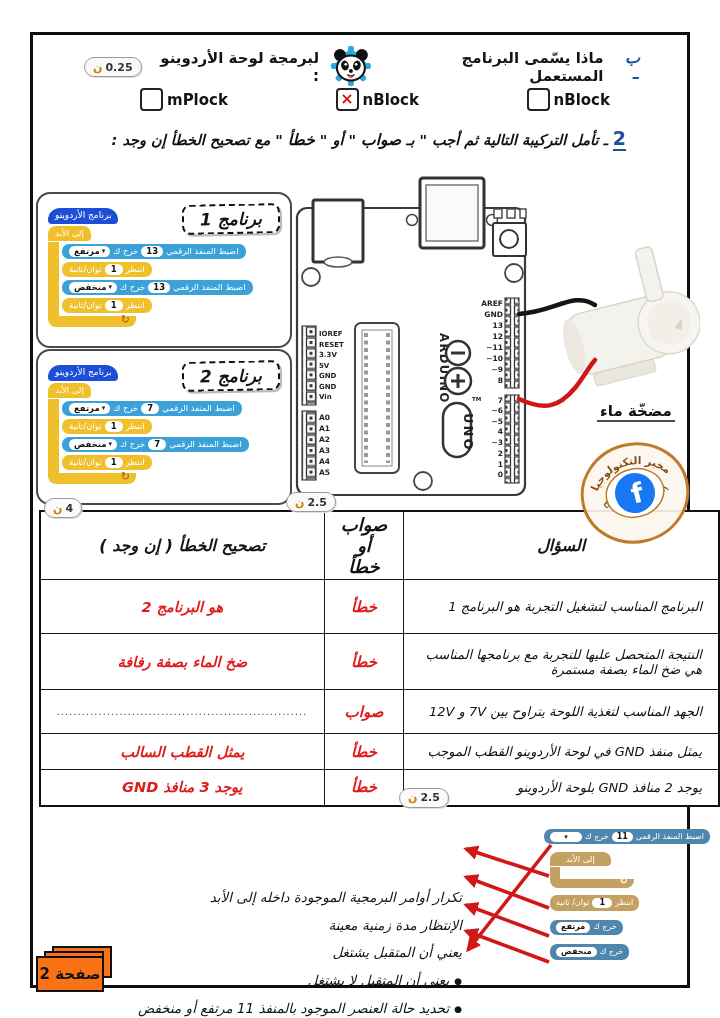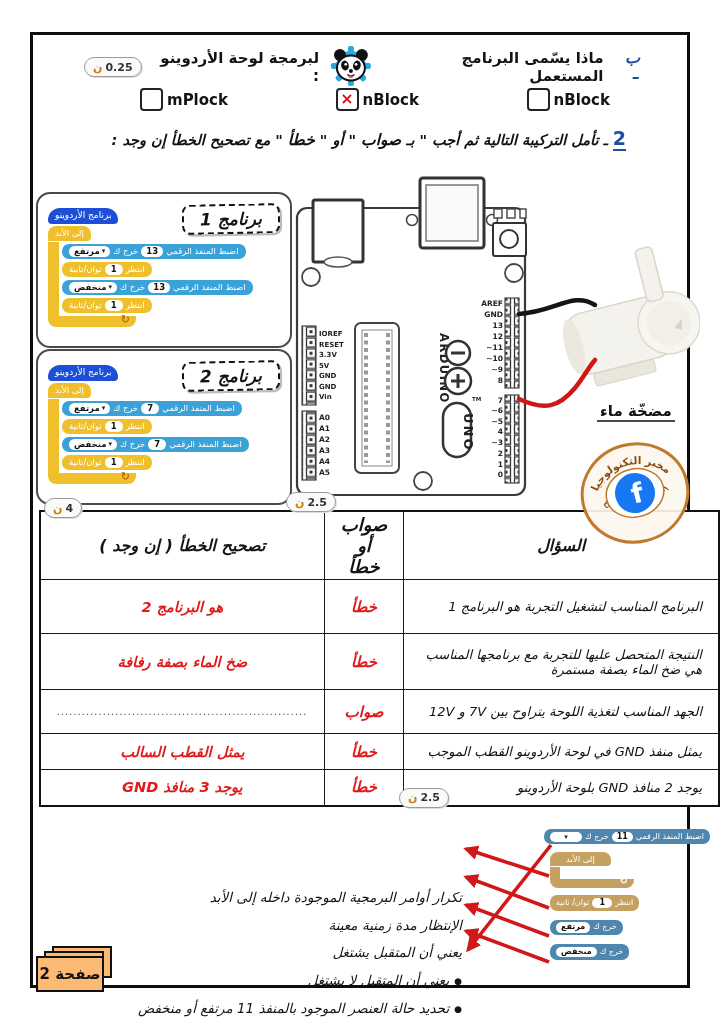--- a/index.html
+++ b/index.html
@@ -75,21 +75,21 @@
   .q3tan{background:#c4a161;}
   .q3wrap{position:relative;margin-left:6px;}
   .q3head{background:#c4a161;color:#fff;font-size:8.5px;padding:2px 16px;border-radius:8px 8px 4px 0;width:max-content;}
   .q3arm{position:absolute;left:0;top:15px;height:13px;width:10px;background:#c4a161;}
   .q3foot{width:84px;height:9px;background:#c4a161;border-radius:0 0 8px 8px;margin-top:13px;position:relative;}
   .q3foot .loop{position:absolute;right:6px;top:-4px;color:#fff;font-size:10px;font-weight:bold;}
   .q3oval{background:#fff;color:#111;border-radius:8px;padding:0 5px;font-weight:bold;font-size:8px;min-width:10px;text-align:center;}
 
   
   .badge{position:absolute;left:36px;top:946px;width:86px;height:52px;z-index:6;}
-  .sheet{position:absolute;background:#fdba74;border:2.5px solid #111;}
+  .sheet{position:absolute;background:#f97316;border:2.5px solid #111;}
   .s1{left:16px;top:0;width:56px;height:28px;}
   .s2{left:8px;top:5px;width:56px;height:28px;}
   .sfront{left:0;top:10px;width:64px;height:32px;display:flex;align-items:center;justify-content:center;
           font-size:15px;font-weight:bold;}
   svg text{font-family:"DejaVu Sans",sans-serif;}
 </style>
 </head>
 <body>
 
 <div class="page">

